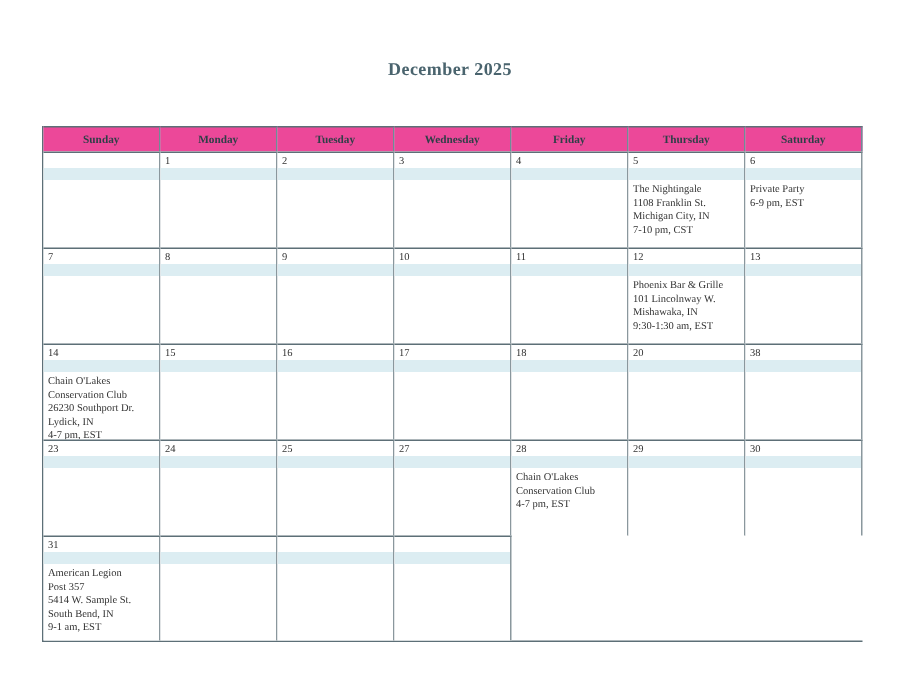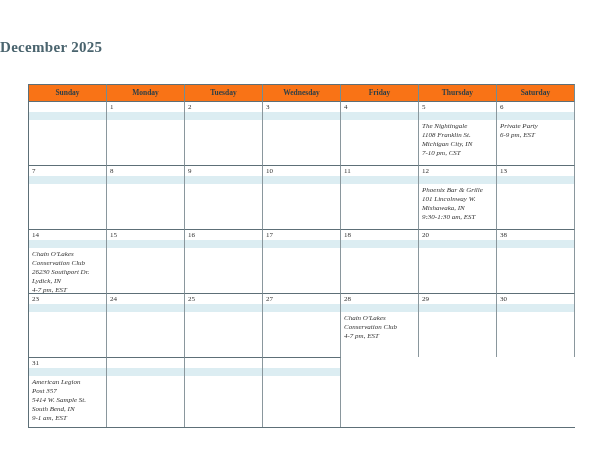--- a/index.html
+++ b/index.html
@@ -7,21 +7,22 @@
   .page {
     position:relative;
     width:600px; height:464px;
     background:#ffffff;
     font-family:"Liberation Serif", serif;
     overflow:hidden;
   }
   .title {
     position:absolute;
     top:39px; left:0; width:100%;
-    font-size:15px;
+    text-align:center;
+    font-size:12px;
     font-weight:700;
     letter-spacing:0.3px;
     color:#4a646e;
   }
   .calendar {
     position:absolute;
     left:28px; top:84px;
     width:547px;
     display:grid;
     grid-template-columns:repeat(7, 1fr);
@@ -29,21 +30,21 @@
     border-left:1px solid #5d6f77;
     border-bottom:1px solid #5d6f77;
   }
   .cell {
     border-right:1px solid #8a979d;
     border-top:1px solid #5d6f77;
     background:#ffffff;
     overflow:hidden;
   }
   .hcell {
-    background:#f97316;
+    background:#ec4899;
     color:#2e3f47;
     font-size:7.5px;
     font-weight:700;
     text-align:center;
     line-height:15px;
     border-right:1px solid #6f8d97;
   }
   .num {
     height:10px;
     font-size:7px;
@@ -54,21 +55,20 @@
   .band {
     height:8px;
     background:#dcedf2;
   }
   .event {
     font-size:7px;
     line-height:9px;
     color:#333333;
     padding:2px 3px 0 3px;
     white-space:pre-line;
-    font-style:italic;
   }
 </style>
 </head>
 <body>
 
 <div class="page">
   <div class="title">December 2025</div>
 
   <div class="calendar">
 

